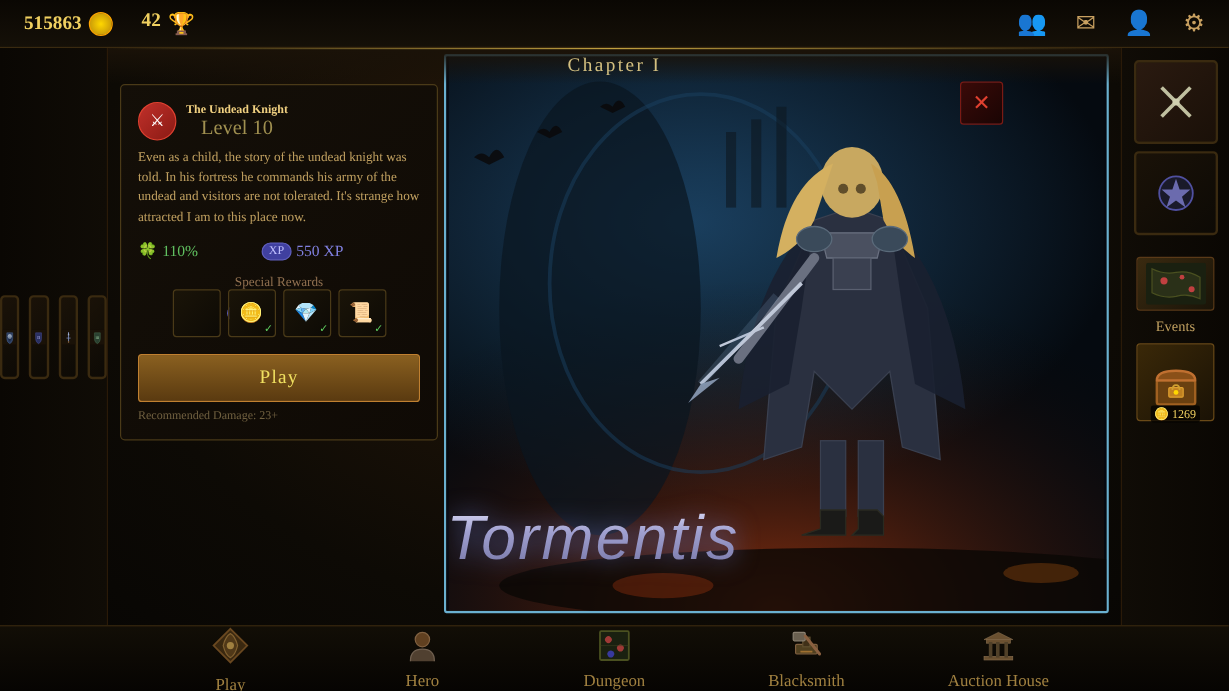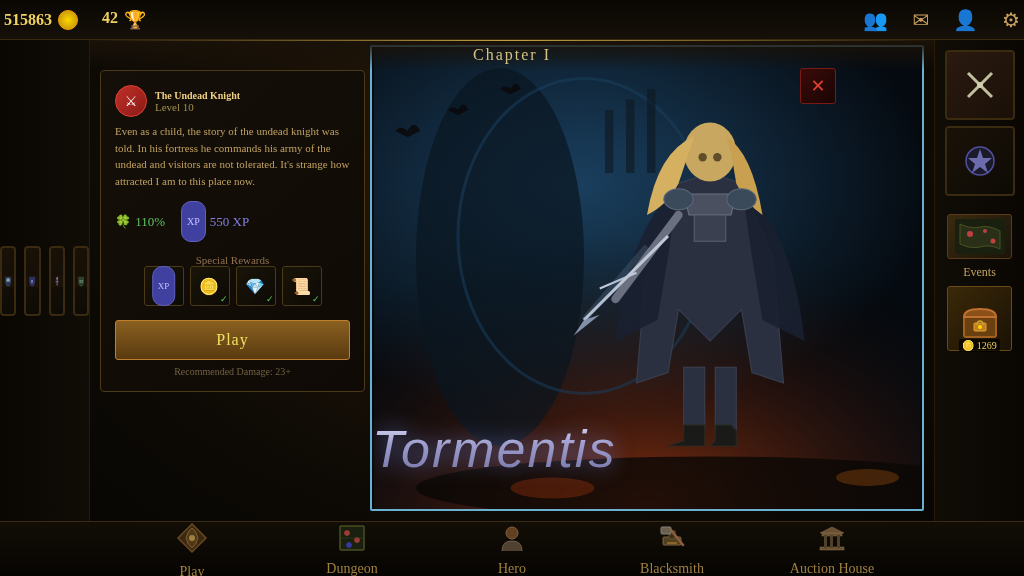--- a/index.html
+++ b/index.html
@@ -21,21 +21,21 @@
 
     
     .top-bar {
       position: absolute;
       top: 0; left: 0; right: 0;
       height: 40px;
       background: linear-gradient(180deg, #0a0703 0%, #151008 100%);
       border-bottom: 1px solid #3a2a10;
       display: flex;
       align-items: center;
-      padding: 0 4px;
+      padding: 0 20px;
       z-index: 10;
     }
     .currency-group {
       display: flex;
       align-items: center;
       gap: 6px;
     }
     .gold-icon {
       width: 20px; height: 20px;
       background: radial-gradient(circle, #ffd700, #b8860b);
@@ -194,22 +194,23 @@
       font-size: 14px;
       color: #fff;
       flex-shrink: 0;
     }
     .quest-title {
       font-size: 10px;
       color: #f0d080;
       font-weight: bold;
     }
     .quest-level {
-      font-size: 11px;
+      font-size: 17px;
       color: #a09050;
+      text-align: center;
     }
     .quest-desc {
       font-size: 11px;
       color: #c0a060;
       line-height: 1.5;
       margin-bottom: 12px;
     }
     .quest-stats {
       display: flex;
       align-items: center;
@@ -227,23 +228,24 @@
       display: flex;
       align-items: center;
       gap: 4px;
       color: #8080e0;
       font-size: 13px;
     }
     .xp-badge {
       background: #4040a0;
       border: 1px solid #6060c0;
       border-radius: 10px;
-      padding: 14px 5px;
+      padding: 1px 5px;
       font-size: 10px;
       color: #c0c0ff;
+      margin-left: 37px;
     }
     .special-rewards-label {
       text-align: center;
       font-size: 11px;
       color: #907050;
       margin-bottom: 0;
     }
     .rewards-row {
       display: flex;
       gap: 6px;
@@ -275,21 +277,21 @@
       border-radius: 3px;
       color: #f0e060;
       font-size: 16px;
       font-family: Georgia, serif;
       cursor: pointer;
       text-align: center;
       letter-spacing: 1px;
       margin-bottom: 6px;
     }
     .recommended {
-      text-align: center;
+      text-align: left;
       font-size: 10px;
       color: #706040;
     }
 
     
     .center-image {
       position: absolute;
       left: 280px;
       top: 5px;
       right: 10px;
@@ -677,37 +679,37 @@
         <path d="M18 4 L32 18 L18 32 L4 18 Z" fill="#3a2810" stroke="#6a4820" stroke-width="1.5"></path>
         <path d="M12 18 Q14 10 18 8 Q22 10 24 18 Q22 26 18 28 Q14 26 12 18 Z" fill="#503818" stroke="#806030" stroke-width="1"></path>
         <circle cx="18" cy="18" r="3" fill="#a08040"></circle>
       </svg>
     </div>
     <span>Play</span>
   </div>
   <div class="nav-item">
     <div class="nav-icon">
       <svg width="30" height="30" viewBox="0 0 30 30">
+        <circle cx="15" cy="10" r="6" fill="#604020" stroke="#806040" stroke-width="1"></circle>
+        <path d="M5 28 Q5 18 15 18 Q25 18 25 28" fill="#504030" stroke="#706050" stroke-width="1"></path>
+      </svg>
+    </div>
+    <span>Hero</span>
+  </div>
+  <div class="nav-item">
+    <div class="nav-icon">
+      <svg width="30" height="30" viewBox="0 0 30 30">
         <rect x="3" y="3" width="24" height="24" fill="#1a2010" stroke="#4a5020" stroke-width="1.5" rx="1"></rect>
         <path d="M8 8 Q10 6 12 8 Q14 10 12 12 Q10 14 8 12 Q6 10 8 8 Z" fill="#c04040" opacity="0.8"></path>
         <path d="M18 15 Q20 13 22 15 Q24 17 22 19 Q20 21 18 19 Q16 17 18 15 Z" fill="#c04040" opacity="0.8"></path>
         <path d="M10 20 Q12 18 14 20 Q16 22 14 24 Q12 26 10 24 Q8 22 10 20 Z" fill="#4040c0" opacity="0.8"></path>
         <line x1="3" y1="15" x2="27" y2="15" stroke="#3a4020" stroke-width="0.5"></line>
       </svg>
     </div>
     <span>Dungeon</span>
-  </div>
-  <div class="nav-item">
-    <div class="nav-icon">
-      <svg width="30" height="30" viewBox="0 0 30 30">
-        <circle cx="15" cy="10" r="6" fill="#604020" stroke="#806040" stroke-width="1"></circle>
-        <path d="M5 28 Q5 18 15 18 Q25 18 25 28" fill="#504030" stroke="#706050" stroke-width="1"></path>
-      </svg>
-    </div>
-    <span>Hero</span>
   </div>
   <div class="nav-item">
     <div class="nav-icon">
       <svg width="30" height="30" viewBox="0 0 30 30">
         <rect x="6" y="14" width="18" height="8" fill="#504020" stroke="#806040" stroke-width="1" rx="1"></rect>
         <rect x="12" y="8" width="6" height="8" fill="#403018" stroke="#605030" stroke-width="1"></rect>
         <line x1="10" y1="20" x2="20" y2="20" stroke="#a07030" stroke-width="1.5"></line>
 
         <rect x="4" y="4" width="10" height="7" fill="#6a6050" stroke="#8a8070" stroke-width="1" rx="1"></rect>
 

